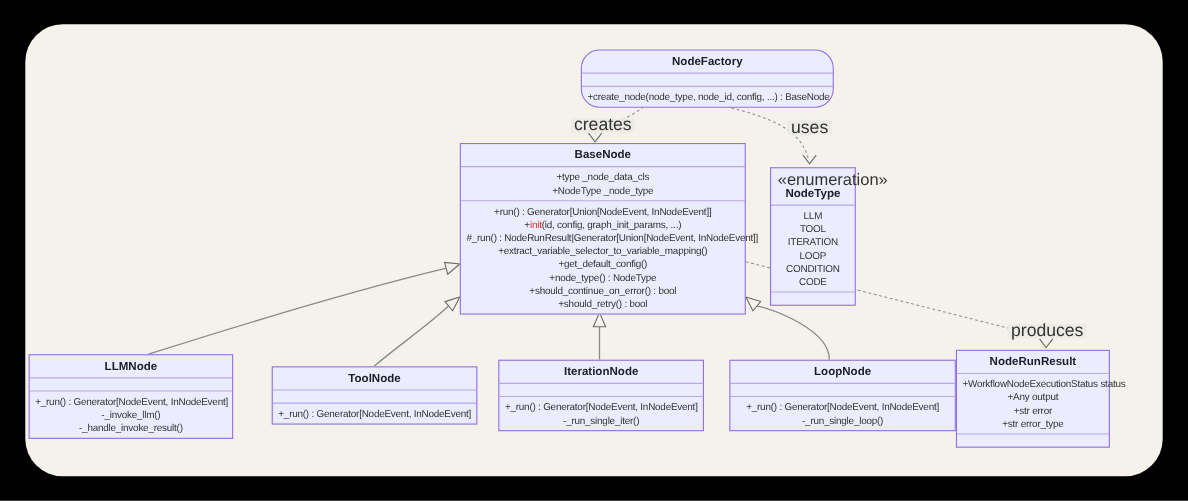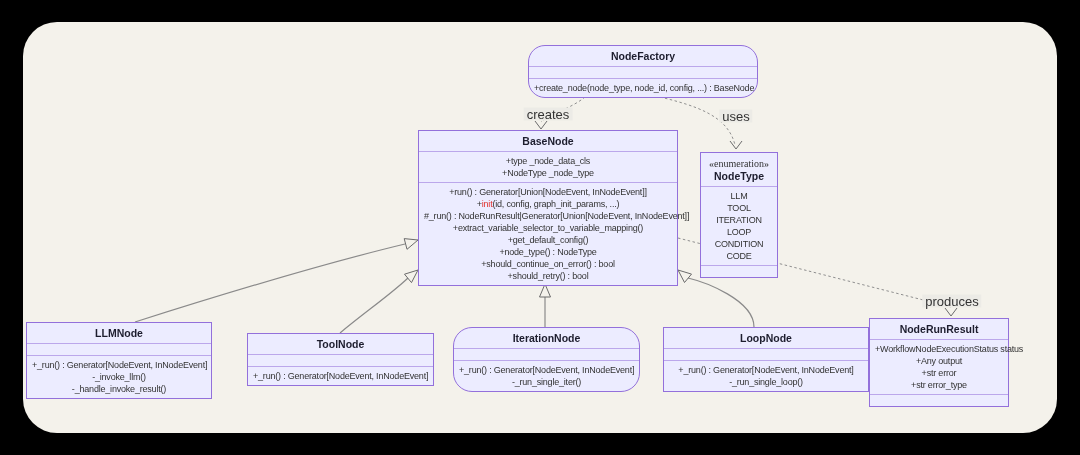--- a/index.html
+++ b/index.html
@@ -5,26 +5,26 @@
   html,body{margin:0;padding:0;background:#000;width:1080px;height:455px;overflow:hidden;
     font-family:"Liberation Sans",sans-serif;}
   #stage{position:absolute;left:0;top:0;width:1080px;height:455px;}
   #canvas{position:absolute;left:23px;top:22px;width:1034px;height:411px;background:#f4f2eb;
     border-radius:34px;z-index:0;}
   #edges{position:absolute;left:0;top:0;width:1080px;height:455px;z-index:1;}
   .uml-box{position:absolute;z-index:2;background:#ececff;border:1px solid #9370db;
     box-sizing:border-box;color:#2b2b2b;}
   .uml-title{padding:4px 6px 3px 6px;text-align:center;font-weight:bold;font-size:10.5px;
     line-height:13px;color:#1d1d2e;}
-  .uml-title .stereo{display:block;font-weight:normal;font-size:10px;color:#333;font-family:Liberation Serif, serif;}
+  .uml-title .stereo{display:block;font-weight:normal;font-size:15px;color:#333;}
   .uml-section{border-top:1px solid rgba(147,112,219,.55);padding:3px 0;min-height:5px;text-align:center;}
   .uml-row{font-size:9px;line-height:12px;padding:0 5px;white-space:nowrap;color:#333;
     letter-spacing:-0.2px;}
   .accent{color:#e0312d;}
-  .edge-label{position:absolute;z-index:3;transform:translate(-50%,-50%);font-size:13px;
+  .edge-label{position:absolute;z-index:3;transform:translate(-50%,-50%);font-size:16px;
     color:#333;background:#ecebe6;padding:0 3px;line-height:13px;}
 </style>
 </head>
 <body>
 
 <div id="stage">
   <div id="canvas"></div>
 
   <svg id="edges" width="1080" height="455" viewBox="0 0 1080 455">
 
@@ -113,21 +113,21 @@
   <div class="uml-box" style="left:247px;top:333px;width:187px;">
     <div class="uml-title">ToolNode</div>
     <div>
         <div class="uml-section"></div>
         <div class="uml-section">
           <div class="uml-row"><span>+_run() : Generator[NodeEvent, InNodeEvent]</span></div>
         </div>
       </div>
   </div>
 
-  <div class="uml-box" style="left:453px;top:327px;width:187px;border-radius:19px;">
+  <div class="uml-box" style="left:453px;top:327px;width:187px;">
     <div class="uml-title">IterationNode</div>
     <div>
         <div class="uml-section"></div>
         <div class="uml-section">
           <div class="uml-row"><span>+_run() : Generator[NodeEvent, InNodeEvent]</span></div>
           <div class="uml-row"><span>-_run_single_iter()</span></div>
         </div>
       </div>
   </div>
 

